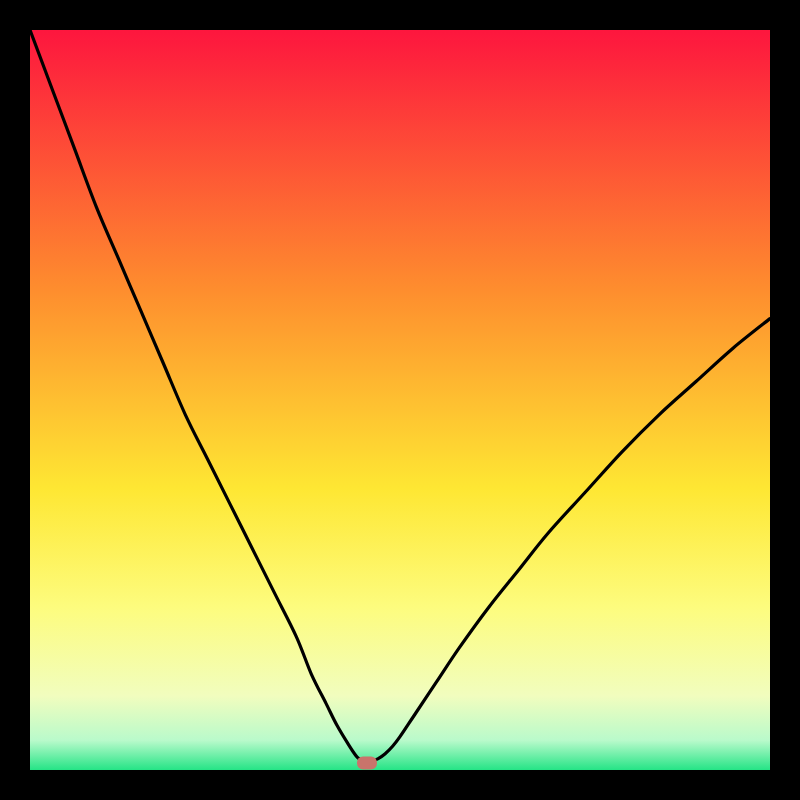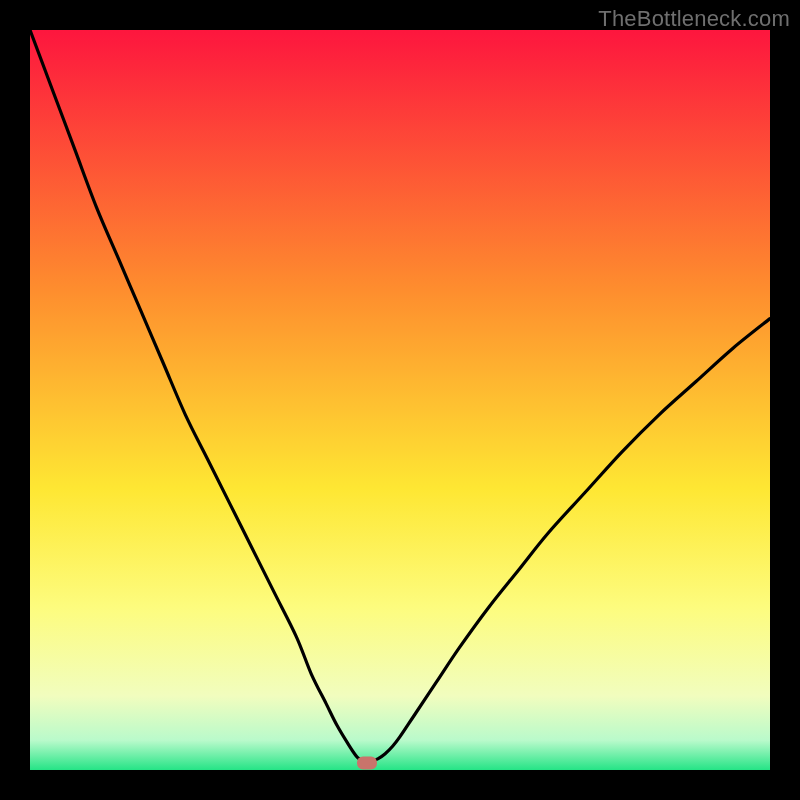--- a/index.html
+++ b/index.html
@@ -82,15 +82,14 @@
     </svg>
 
     <svg class="curve" viewBox="0 0 740 740" preserveAspectRatio="none">
       <path id="curve-path" fill="none" stroke-width="3.2" stroke-linecap="round" stroke-linejoin="round" d="M 0.00 0.00 C 3.70 9.87, 14.80 39.47, 22.20 59.20 C 29.60 78.93, 37.00 98.67, 44.40 118.40 C 51.80 138.13, 59.20 159.10, 66.60 177.60 C 74.00 196.10, 81.40 212.13, 88.80 229.40 C 96.20 246.67, 103.60 263.93, 111.00 281.20 C 118.40 298.47, 125.80 315.73, 133.20 333.00 C 140.60 350.27, 148.00 368.77, 155.40 384.80 C 162.80 400.83, 170.20 414.40, 177.60 429.20 C 185.00 444.00, 192.40 458.80, 199.80 473.60 C 207.20 488.40, 214.60 503.20, 222.00 518.00 C 229.40 532.80, 236.80 547.60, 244.20 562.40 C 251.60 577.20, 260.23 593.23, 266.40 606.80 C 272.57 620.37, 276.27 632.70, 281.20 643.80 C 286.13 654.90, 291.68 664.77, 296.00 673.40 C 300.32 682.03, 303.40 688.82, 307.10 695.60 C 310.80 702.38, 315.12 709.17, 318.20 714.10 C 321.28 719.03, 323.75 722.73, 325.60 725.20 C 327.45 727.67, 328.07 727.91, 329.30 728.90 C 330.53 729.89, 331.15 730.75, 333.00 731.12 C 334.85 731.49, 337.93 731.49, 340.40 731.12 C 342.87 730.75, 345.33 730.13, 347.80 728.90 C 350.27 727.67, 352.73 725.82, 355.20 723.72 C 357.67 721.62, 360.13 719.16, 362.60 716.32 C 365.07 713.48, 366.30 712.00, 370.00 706.70 C 373.70 701.40, 378.63 693.75, 384.80 684.50 C 390.97 675.25, 399.60 662.30, 407.00 651.20 C 414.40 640.10, 420.57 630.23, 429.20 617.90 C 437.83 605.57, 448.93 590.15, 458.80 577.20 C 468.67 564.25, 478.53 552.53, 488.40 540.20 C 498.27 527.87, 506.90 516.15, 518.00 503.20 C 529.10 490.25, 542.67 476.07, 555.00 462.50 C 567.33 448.93, 579.67 434.75, 592.00 421.80 C 604.33 408.85, 616.67 396.52, 629.00 384.80 C 641.33 373.08, 653.67 362.60, 666.00 351.50 C 678.33 340.40, 690.67 328.68, 703.00 318.20 C 715.33 307.72, 733.83 293.53, 740.00 288.60" stroke="#000000"></path>
     </svg>
 
     <div class="marker" id="marker" style="left: 336.7px; top: 732.6px; background: rgb(201, 116, 107);"></div>
 
   </div>
 
-  <div class="watermark">TheBottleneck.com</div>
 
 </div>
 
 </body></html>

